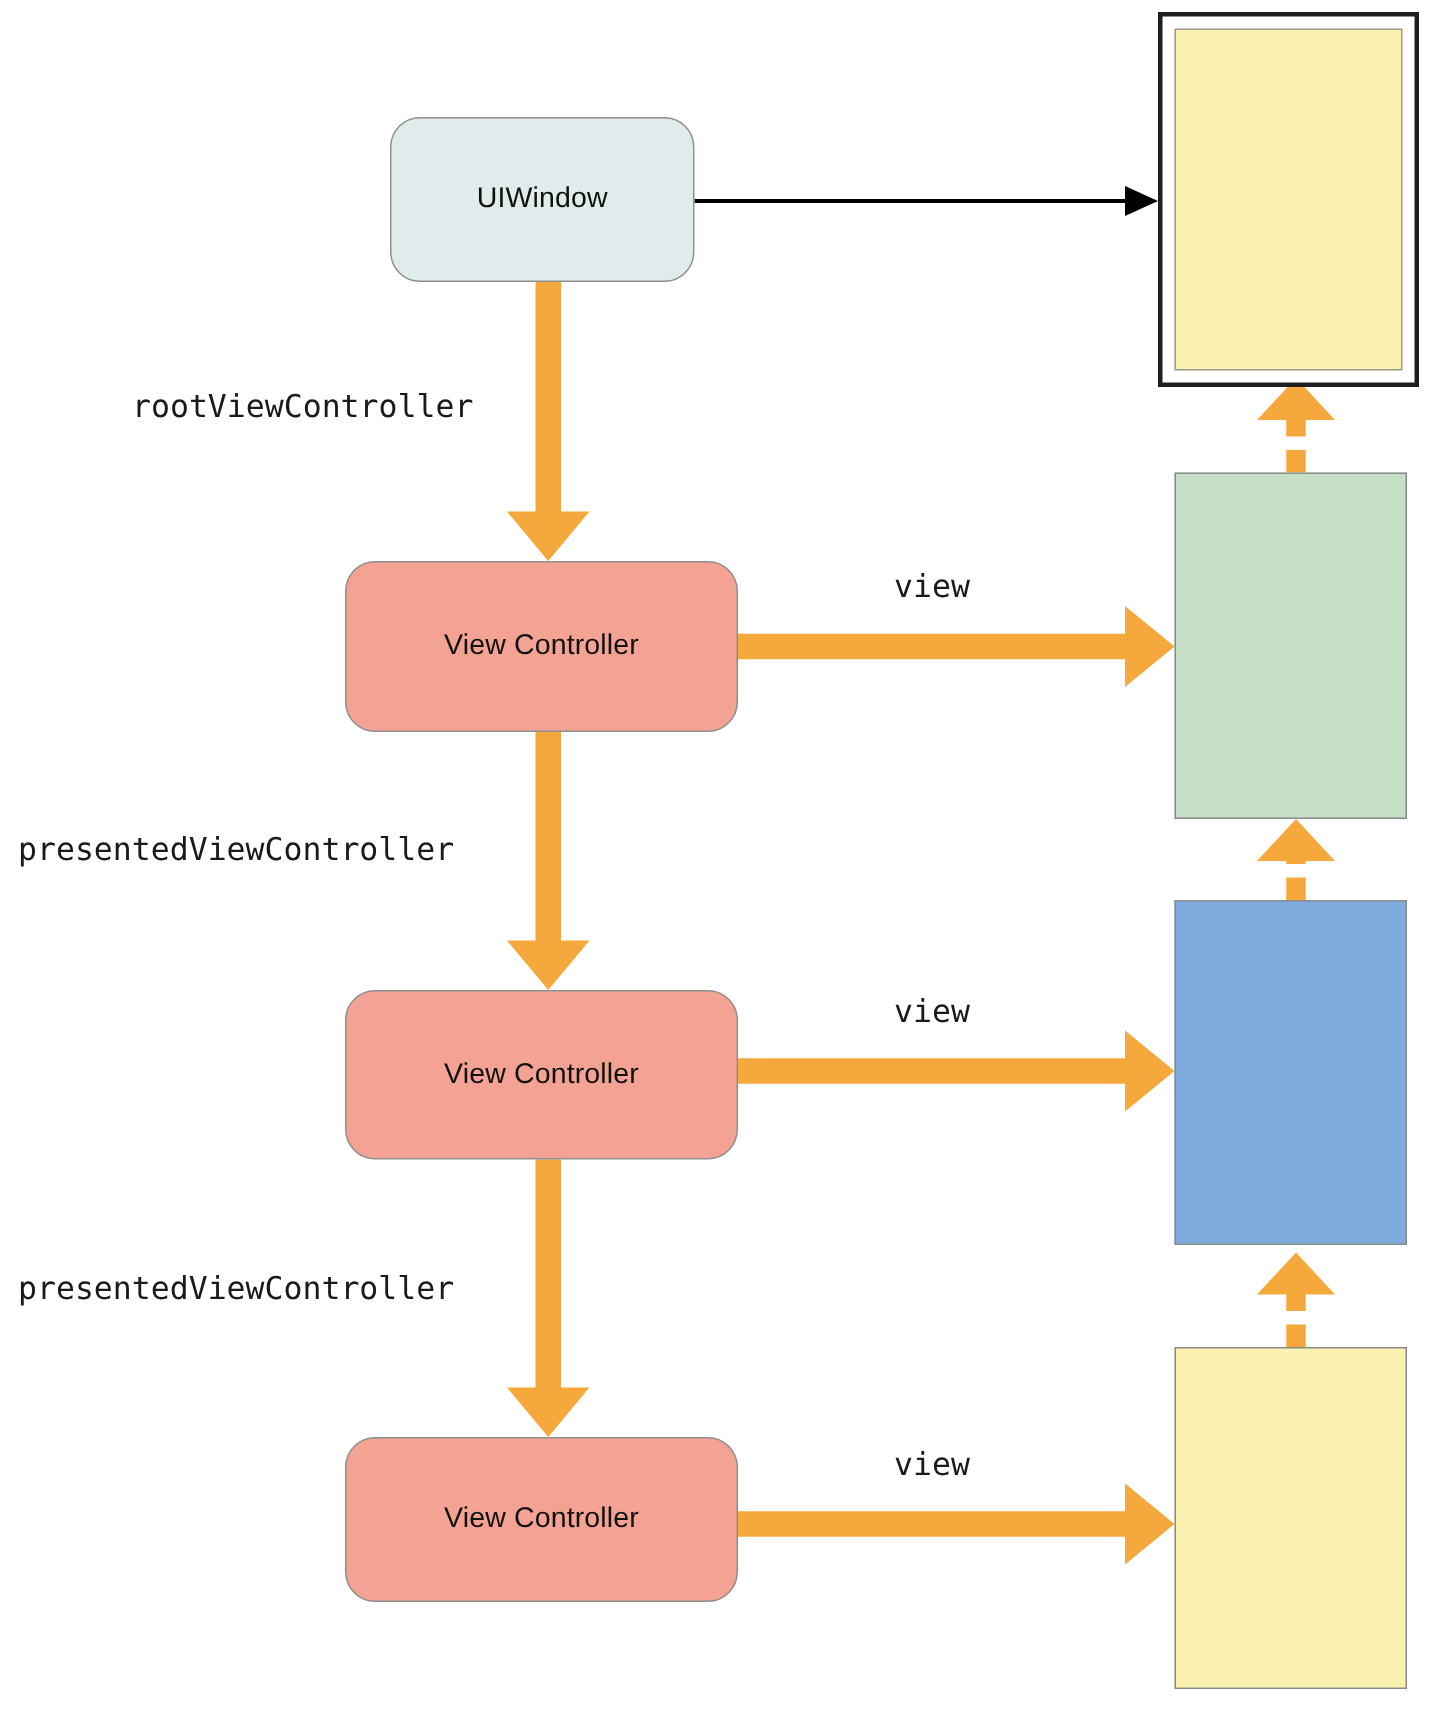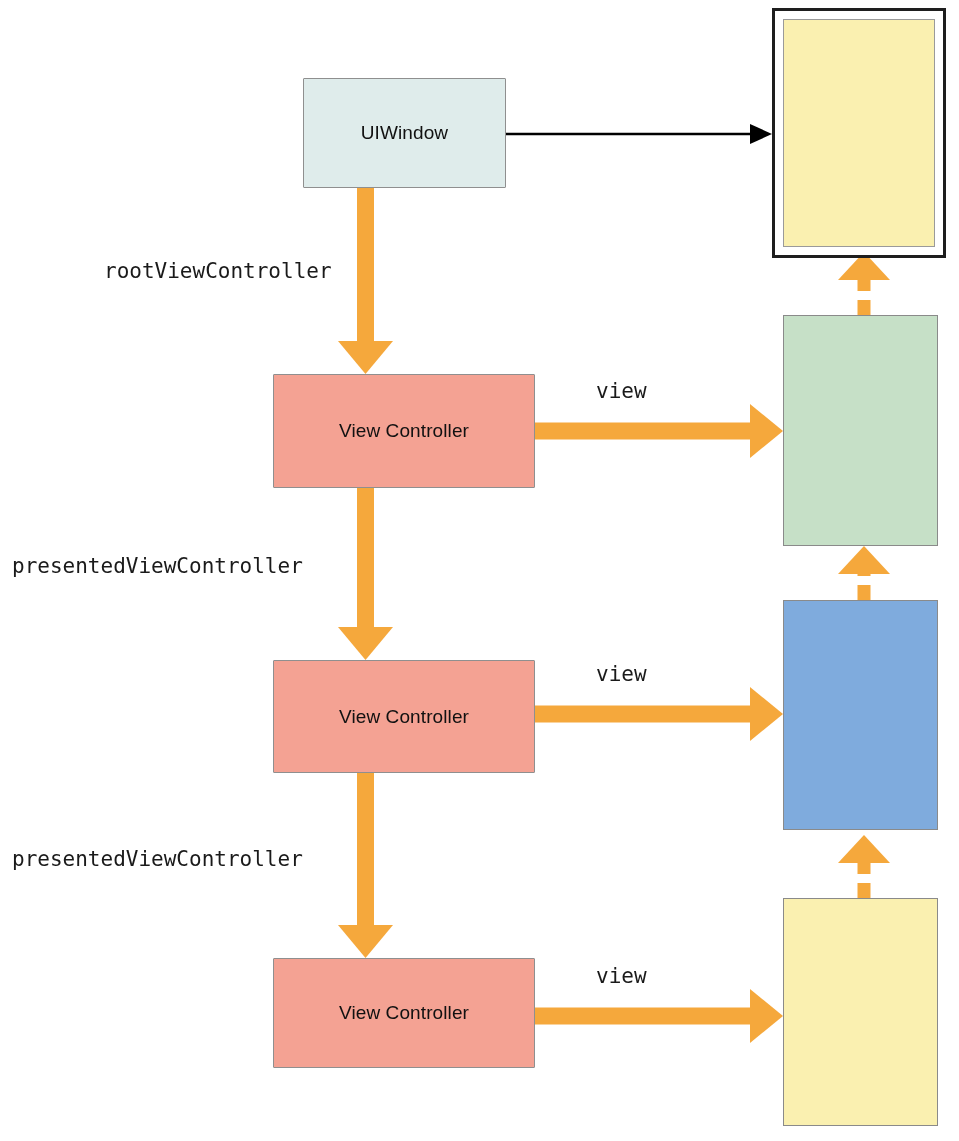--- a/index.html
+++ b/index.html
@@ -18,22 +18,21 @@
   .node {
     position: absolute;
     box-sizing: border-box;
     display: flex;
     align-items: center;
     justify-content: center;
   }
   
   .rounded {
     border: 1.6px solid #8f8f8f;
-    border-radius: 1px;
-    margin-left: 43px;
+    border-radius: 20px;
   }
   .node-label {
     font-family: "Liberation Sans", sans-serif;
     font-size: 19px;
     color: #111111;
     letter-spacing: 0.1px;
     white-space: nowrap;
   }
   
   .viewbox {
@@ -149,21 +148,21 @@
   </div>
 
   <div class="node rounded" style="left:230px; top:660px; width:262px; height:113px; background:#f4a293;">
     <span class="node-label">View Controller</span>
   </div>
 
   <div class="node rounded" style="left:230px; top:958px; width:262px; height:110px; background:#f4a293;">
     <span class="node-label">View Controller</span>
   </div>
 
-  <div class="edge-label" style="left:104px; top:259px;">rootViewController</div>
+  <div class="edge-label" style="left:88px; top:259px;">rootViewController</div>
 
   <div class="edge-label" style="left:12px; top:554px;">presentedViewController</div>
 
   <div class="edge-label" style="left:12px; top:847px;">presentedViewController</div>
 
   <div class="edge-label" style="left:596px; top:379px;">view</div>
 
   <div class="edge-label" style="left:596px; top:662px;">view</div>
 
   <div class="edge-label" style="left:596px; top:964px;">view</div>

